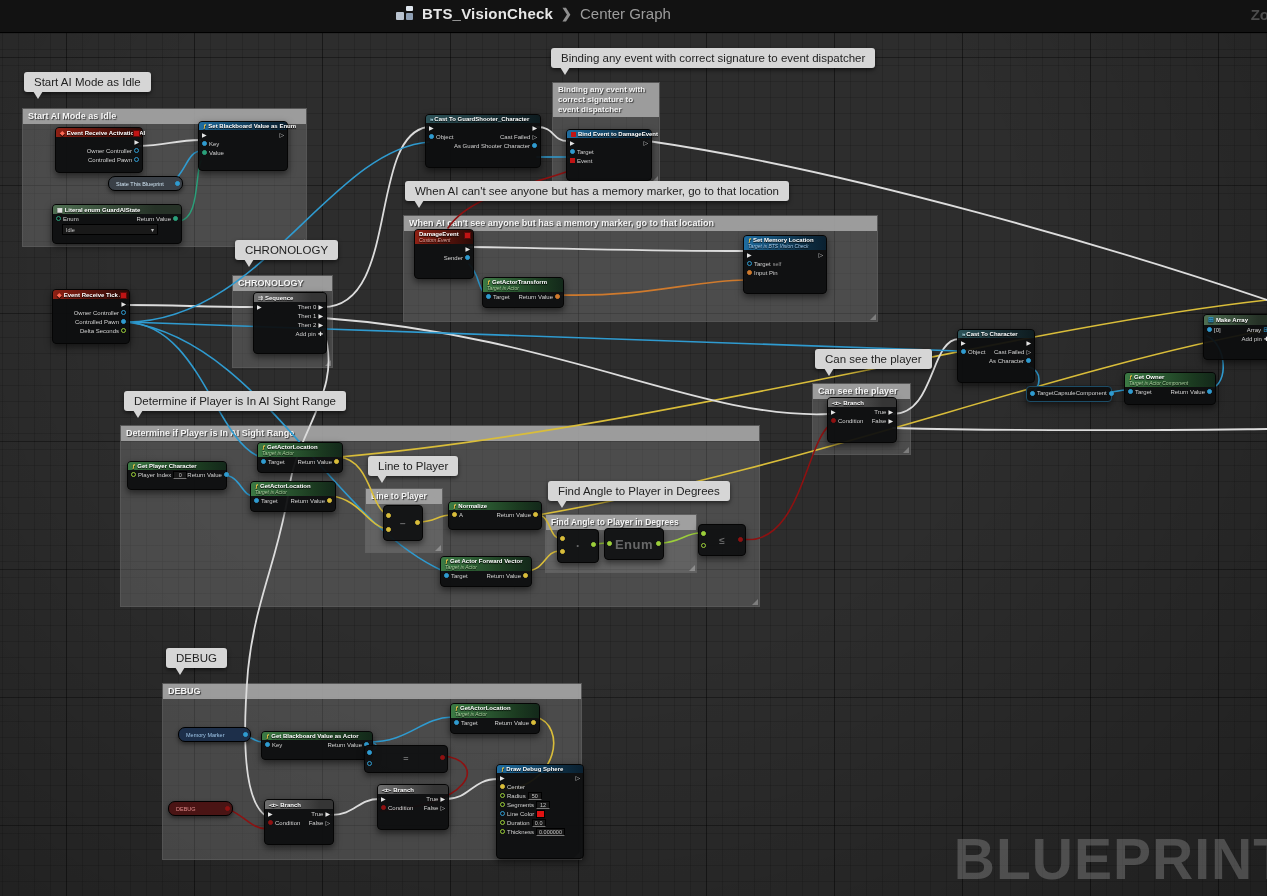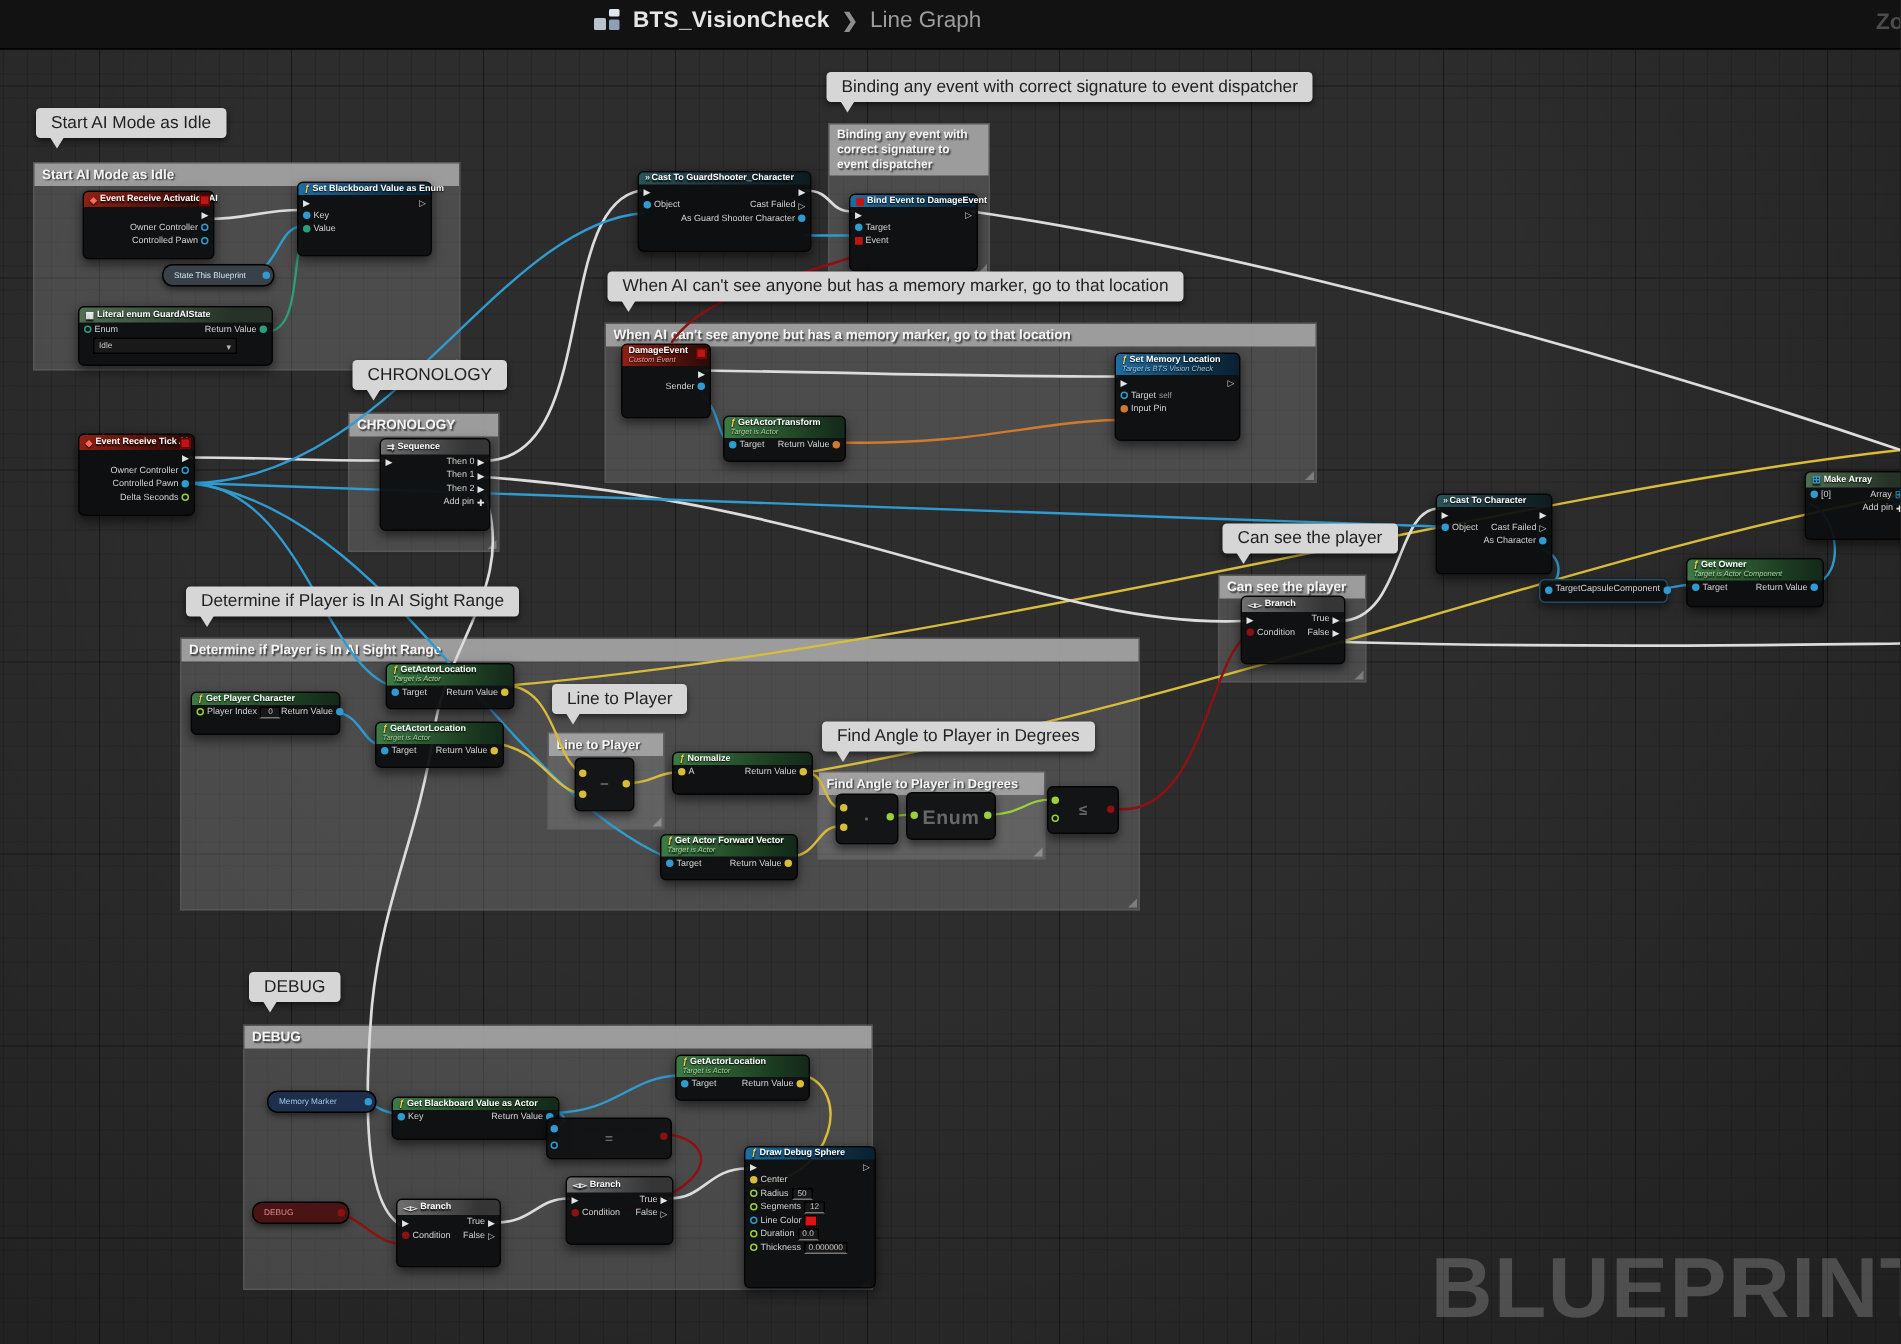--- a/index.html
+++ b/index.html
@@ -94,21 +94,21 @@
 
   <div id="topbar">
     <div id="crumbs">
       <span class="bp-icon">
           <i class="a"></i>
           <i class="b"></i>
           <i class="c"></i>
         </span>
       <span class="crumb-root">BTS_VisionCheck</span>
       <span class="crumb-sep">❯</span>
-      <span class="crumb-page">Line Graph</span>
+      <span class="crumb-page">Center Graph</span>
     </div>
   </div>
   <div id="zoomlabel">Zo</div>
 
   <div class="comment" style="left:22px;top:108px;width:283px;height:137px">
     <div class="ct">Start AI Mode as Idle</div>
     </div>
   <div class="comment" style="left:552px;top:82px;width:106px;height:100px">
     <div class="ct" style="white-space:normal;font-size:8px">Binding any event with correct signature to event dispatcher</div>
     </div>

